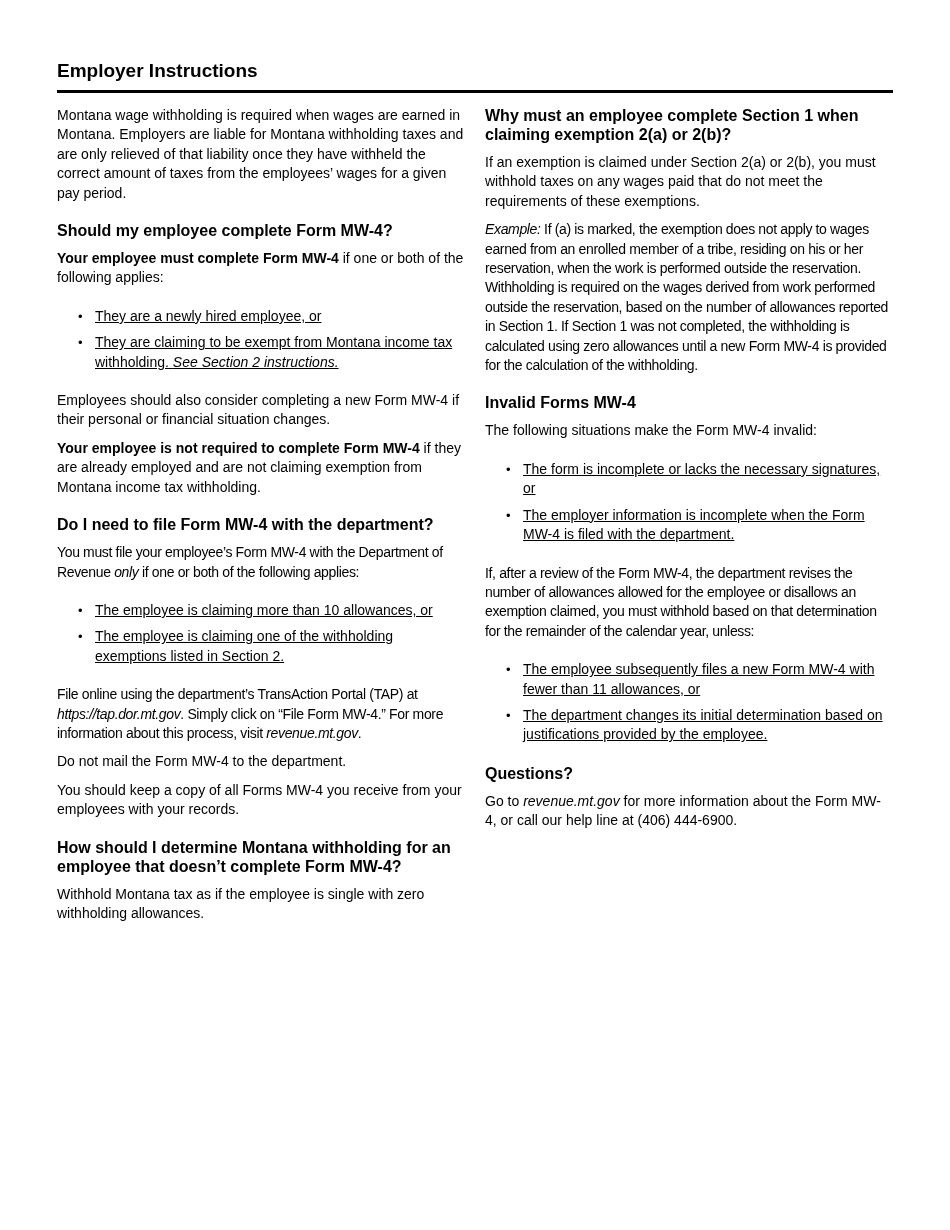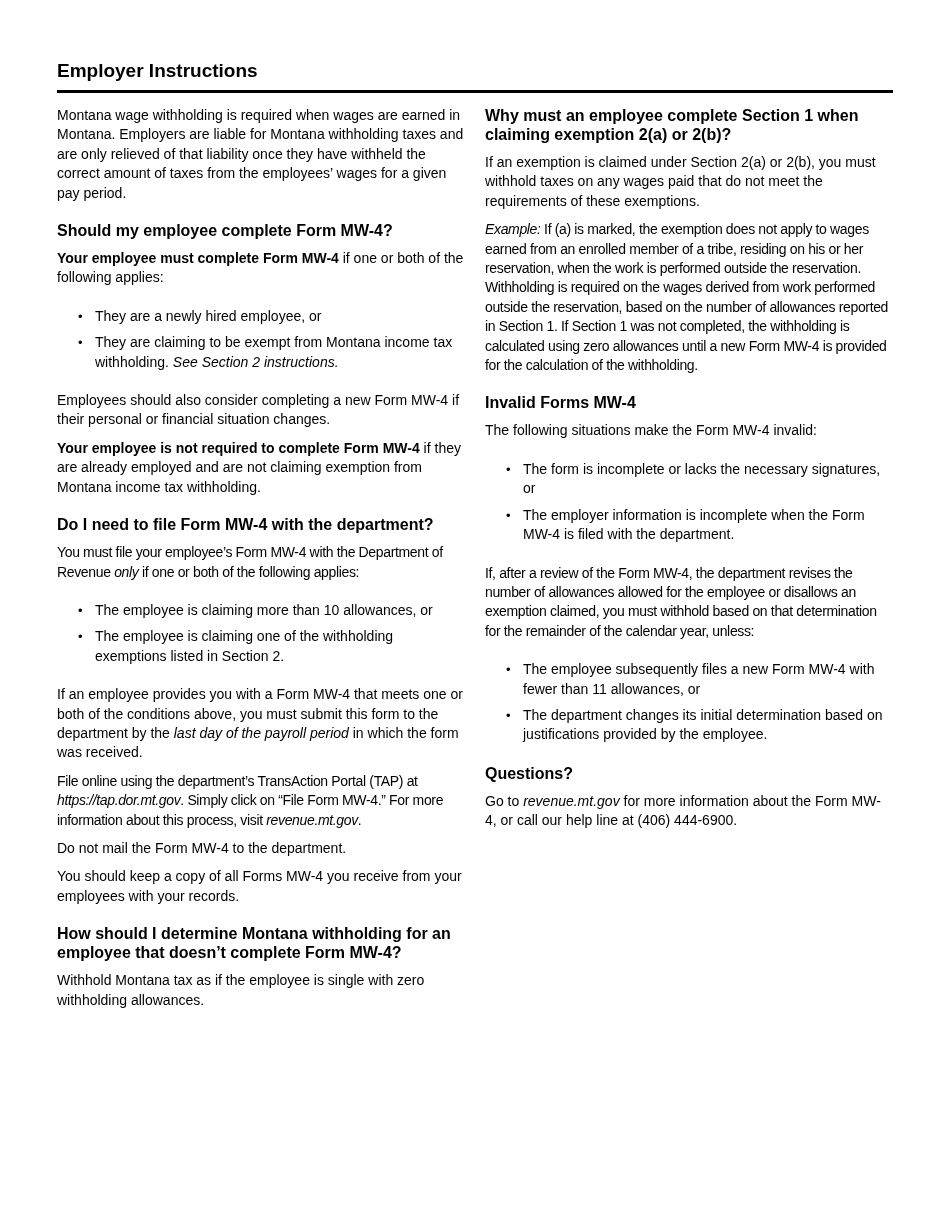--- a/index.html
+++ b/index.html
@@ -36,20 +36,21 @@
   h2.section-heading {
     font-size: 16px;
     line-height: 19px;
     font-weight: bold;
     margin: 18px 0 9px 0;
   }
   ul.bullets {
     list-style: none;
     margin: 19px 0;
     padding: 0;
+    text-decoration: underline;
   }
   ul.bullets li {
     font-size: 14px;
     line-height: 19.4px;
     position: relative;
     padding-left: 38px;
     margin: 7px 0;
   }
   ul.bullets li::before {
     content: "\2022";
@@ -79,21 +80,20 @@
           <li><span>They are claiming to be exempt from Montana income tax withholding. </span><span class="i">See Section 2 instructions.</span></li>
         </ul>
         <p class="para"><span>Employees should also consider completing a new Form MW-4 if their personal or financial situation changes.</span></p>
         <p class="para"><span class="b">Your employee is not required to complete Form MW-4</span><span> if they are already employed and are not claiming exemption from Montana income tax withholding.</span></p>
         <h2 class="section-heading"><span>Do I need to file Form MW-4 with the department?</span></h2>
         <p class="para tight"><span>You must file your employee’s Form MW-4 with the Department of Revenue </span><span class="i">only</span><span> if one or both of the following applies:</span></p>
         <ul class="bullets">
           <li><span>The employee is claiming more than 10 allowances, or</span></li>
           <li><span>The employee is claiming one of the withholding exemptions listed in Section 2.</span></li>
         </ul>
-        <p class="para"><span>If an employee provides you with a Form MW-4 that meets one or both of the conditions above, you must submit this form to the department by the </span><span class="i">last day of the payroll period</span><span> in which the form was received.</span></p>
         <p class="para tight"><span>File online using the department’s TransAction Portal (TAP) at </span><span class="i">https://tap.dor.mt.gov</span><span>. Simply click on “File Form MW-4.” For more information about this process, visit </span><span class="i">revenue.mt.gov</span><span>.</span></p>
         <p class="para"><span>Do not mail the Form MW-4 to the department.</span></p>
         <p class="para"><span>You should keep a copy of all Forms MW-4 you receive from your employees with your records.</span></p>
         <h2 class="section-heading"><span>How should I determine Montana withholding for an employee that doesn’t complete Form MW-4?</span></h2>
         <p class="para"><span>Withhold Montana tax as if the employee is single with zero withholding allowances.</span></p>
       </section>
     <section class="col">
         <h2 class="section-heading"><span>Why must an employee complete Section 1 when claiming exemption 2(a) or 2(b)?</span></h2>
         <p class="para"><span>If an exemption is claimed under Section 2(a) or 2(b), you must withhold taxes on any wages paid that do not meet the requirements of these exemptions.</span></p>
         <p class="para tight"><span class="i">Example:</span><span> If (a) is marked, the exemption does not apply to wages earned from an enrolled member of a tribe, residing on his or her reservation, when the work is performed outside the reservation. Withholding is required on the wages derived from work performed outside the reservation, based on the number of allowances reported in Section 1. If Section 1 was not completed, the withholding is calculated using zero allowances until a new Form MW-4 is provided for the calculation of the withholding.</span></p>

